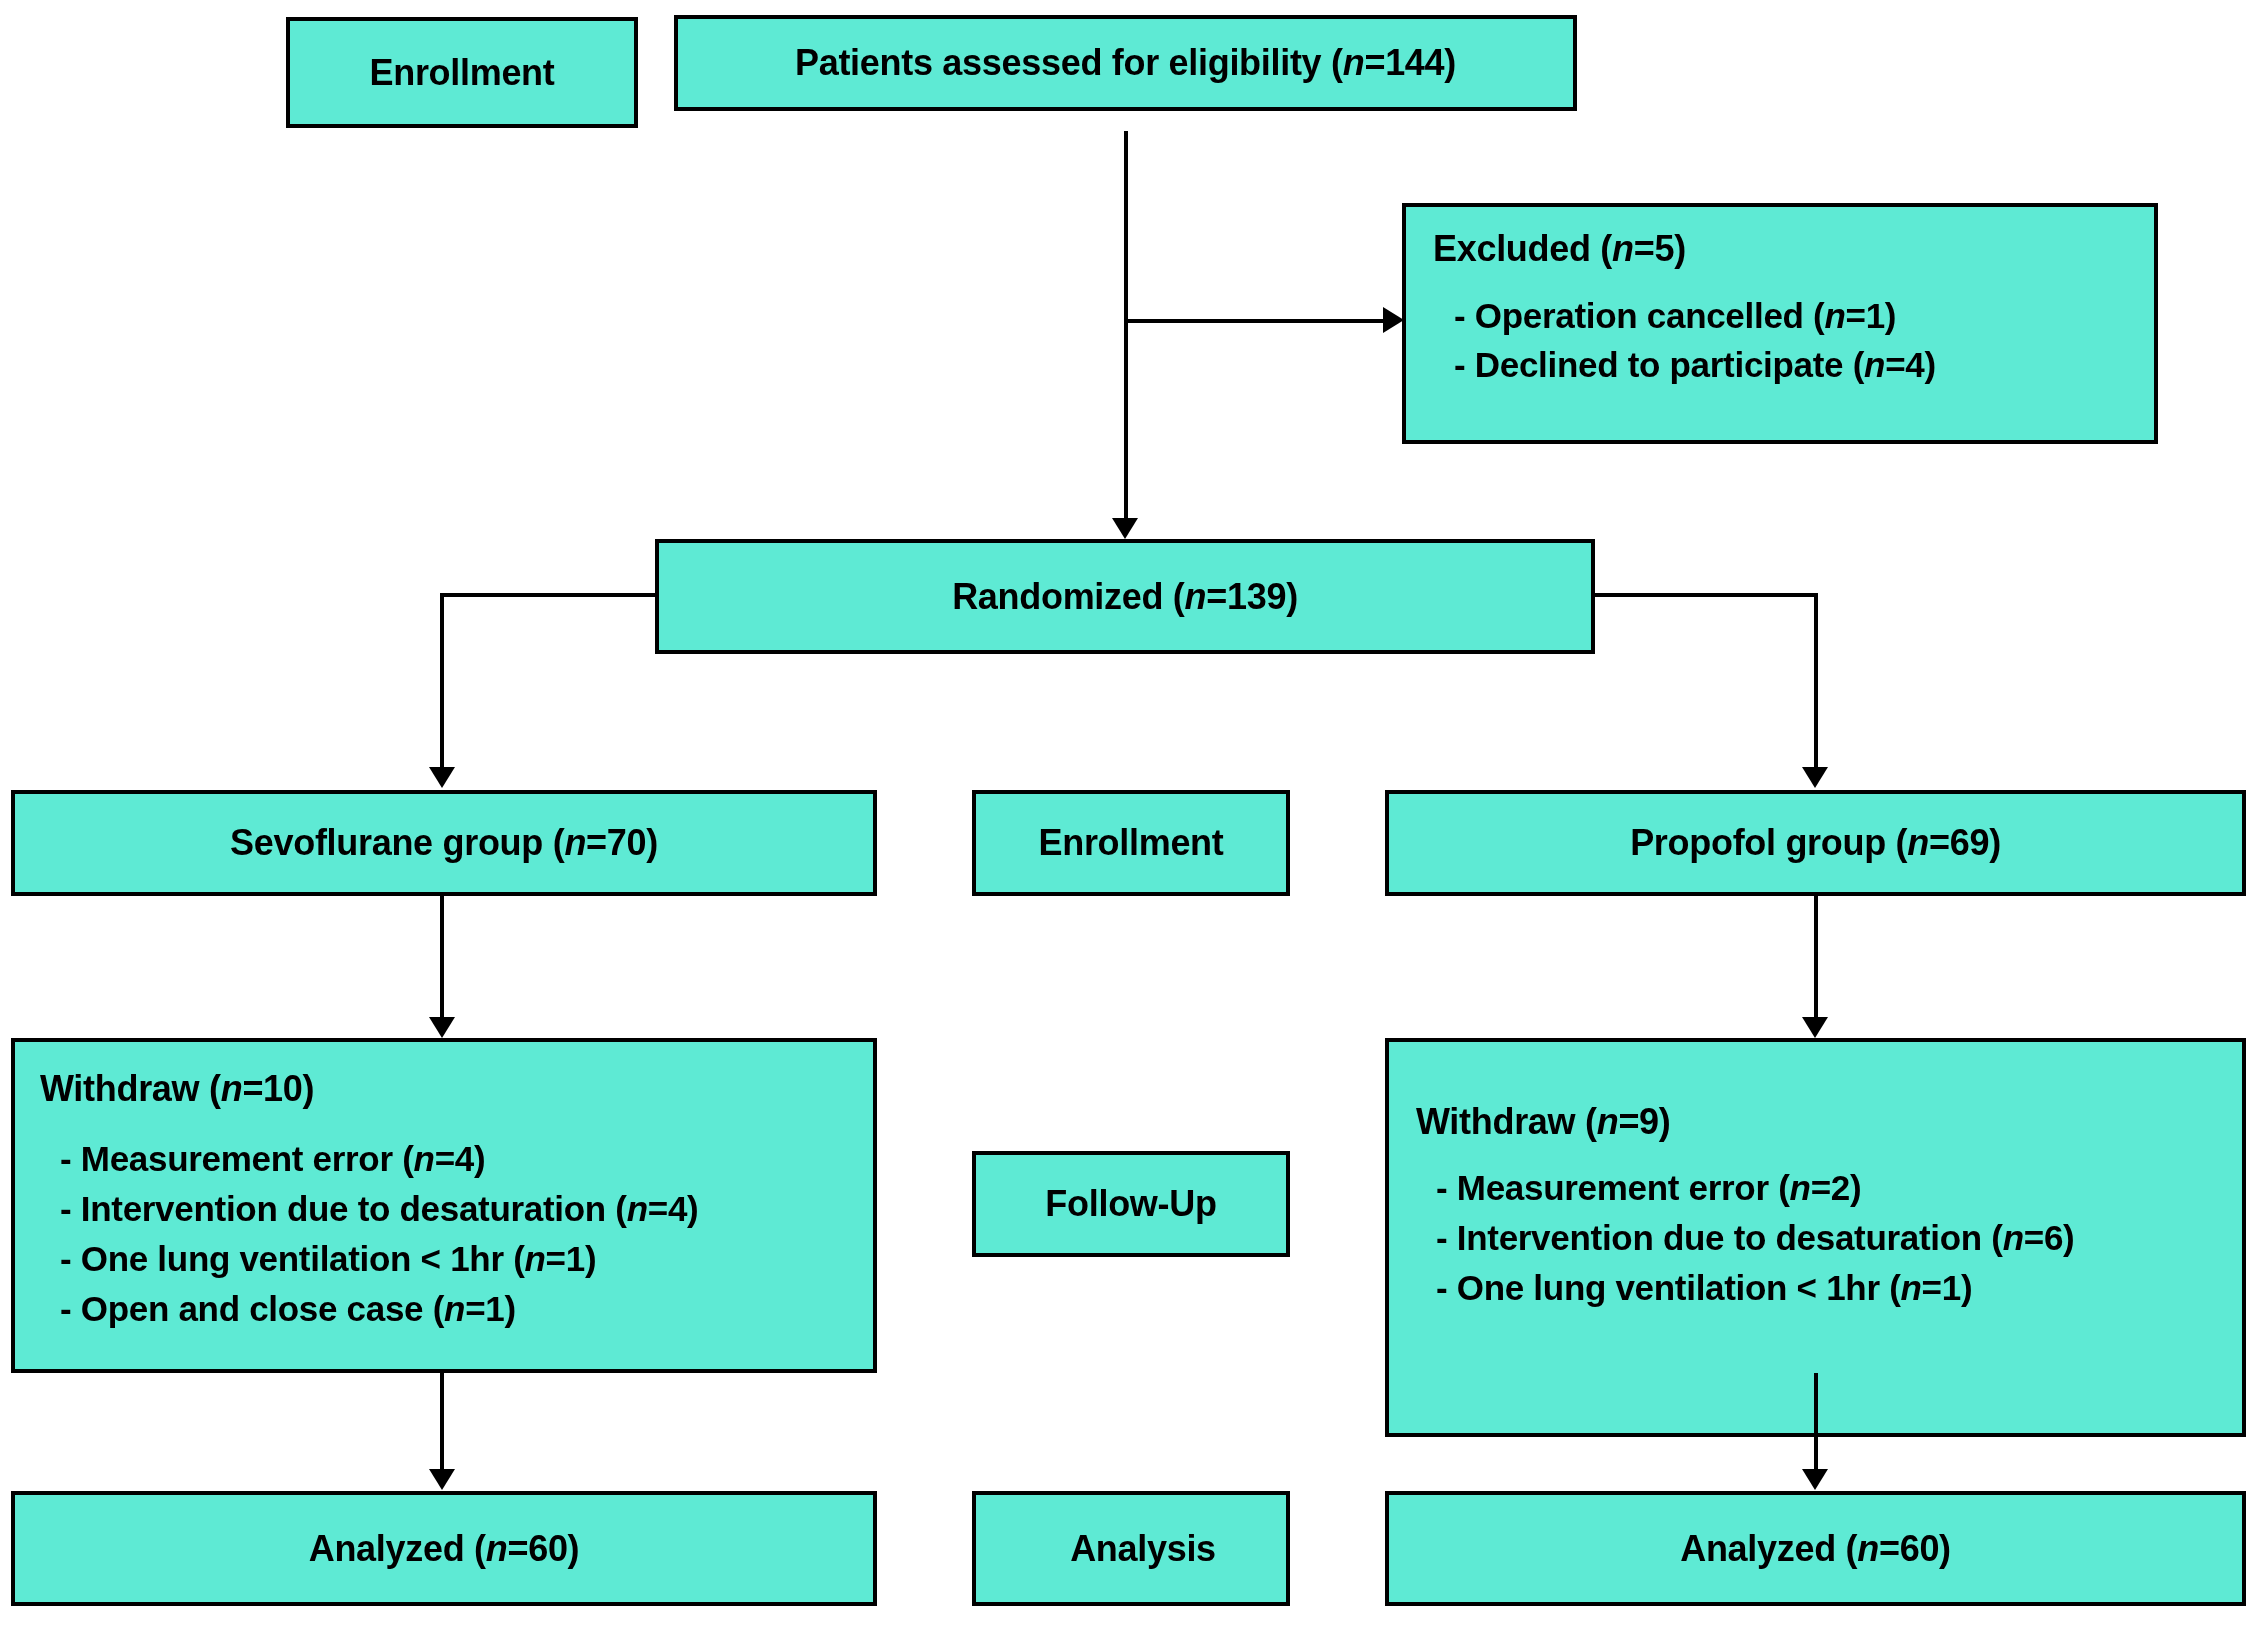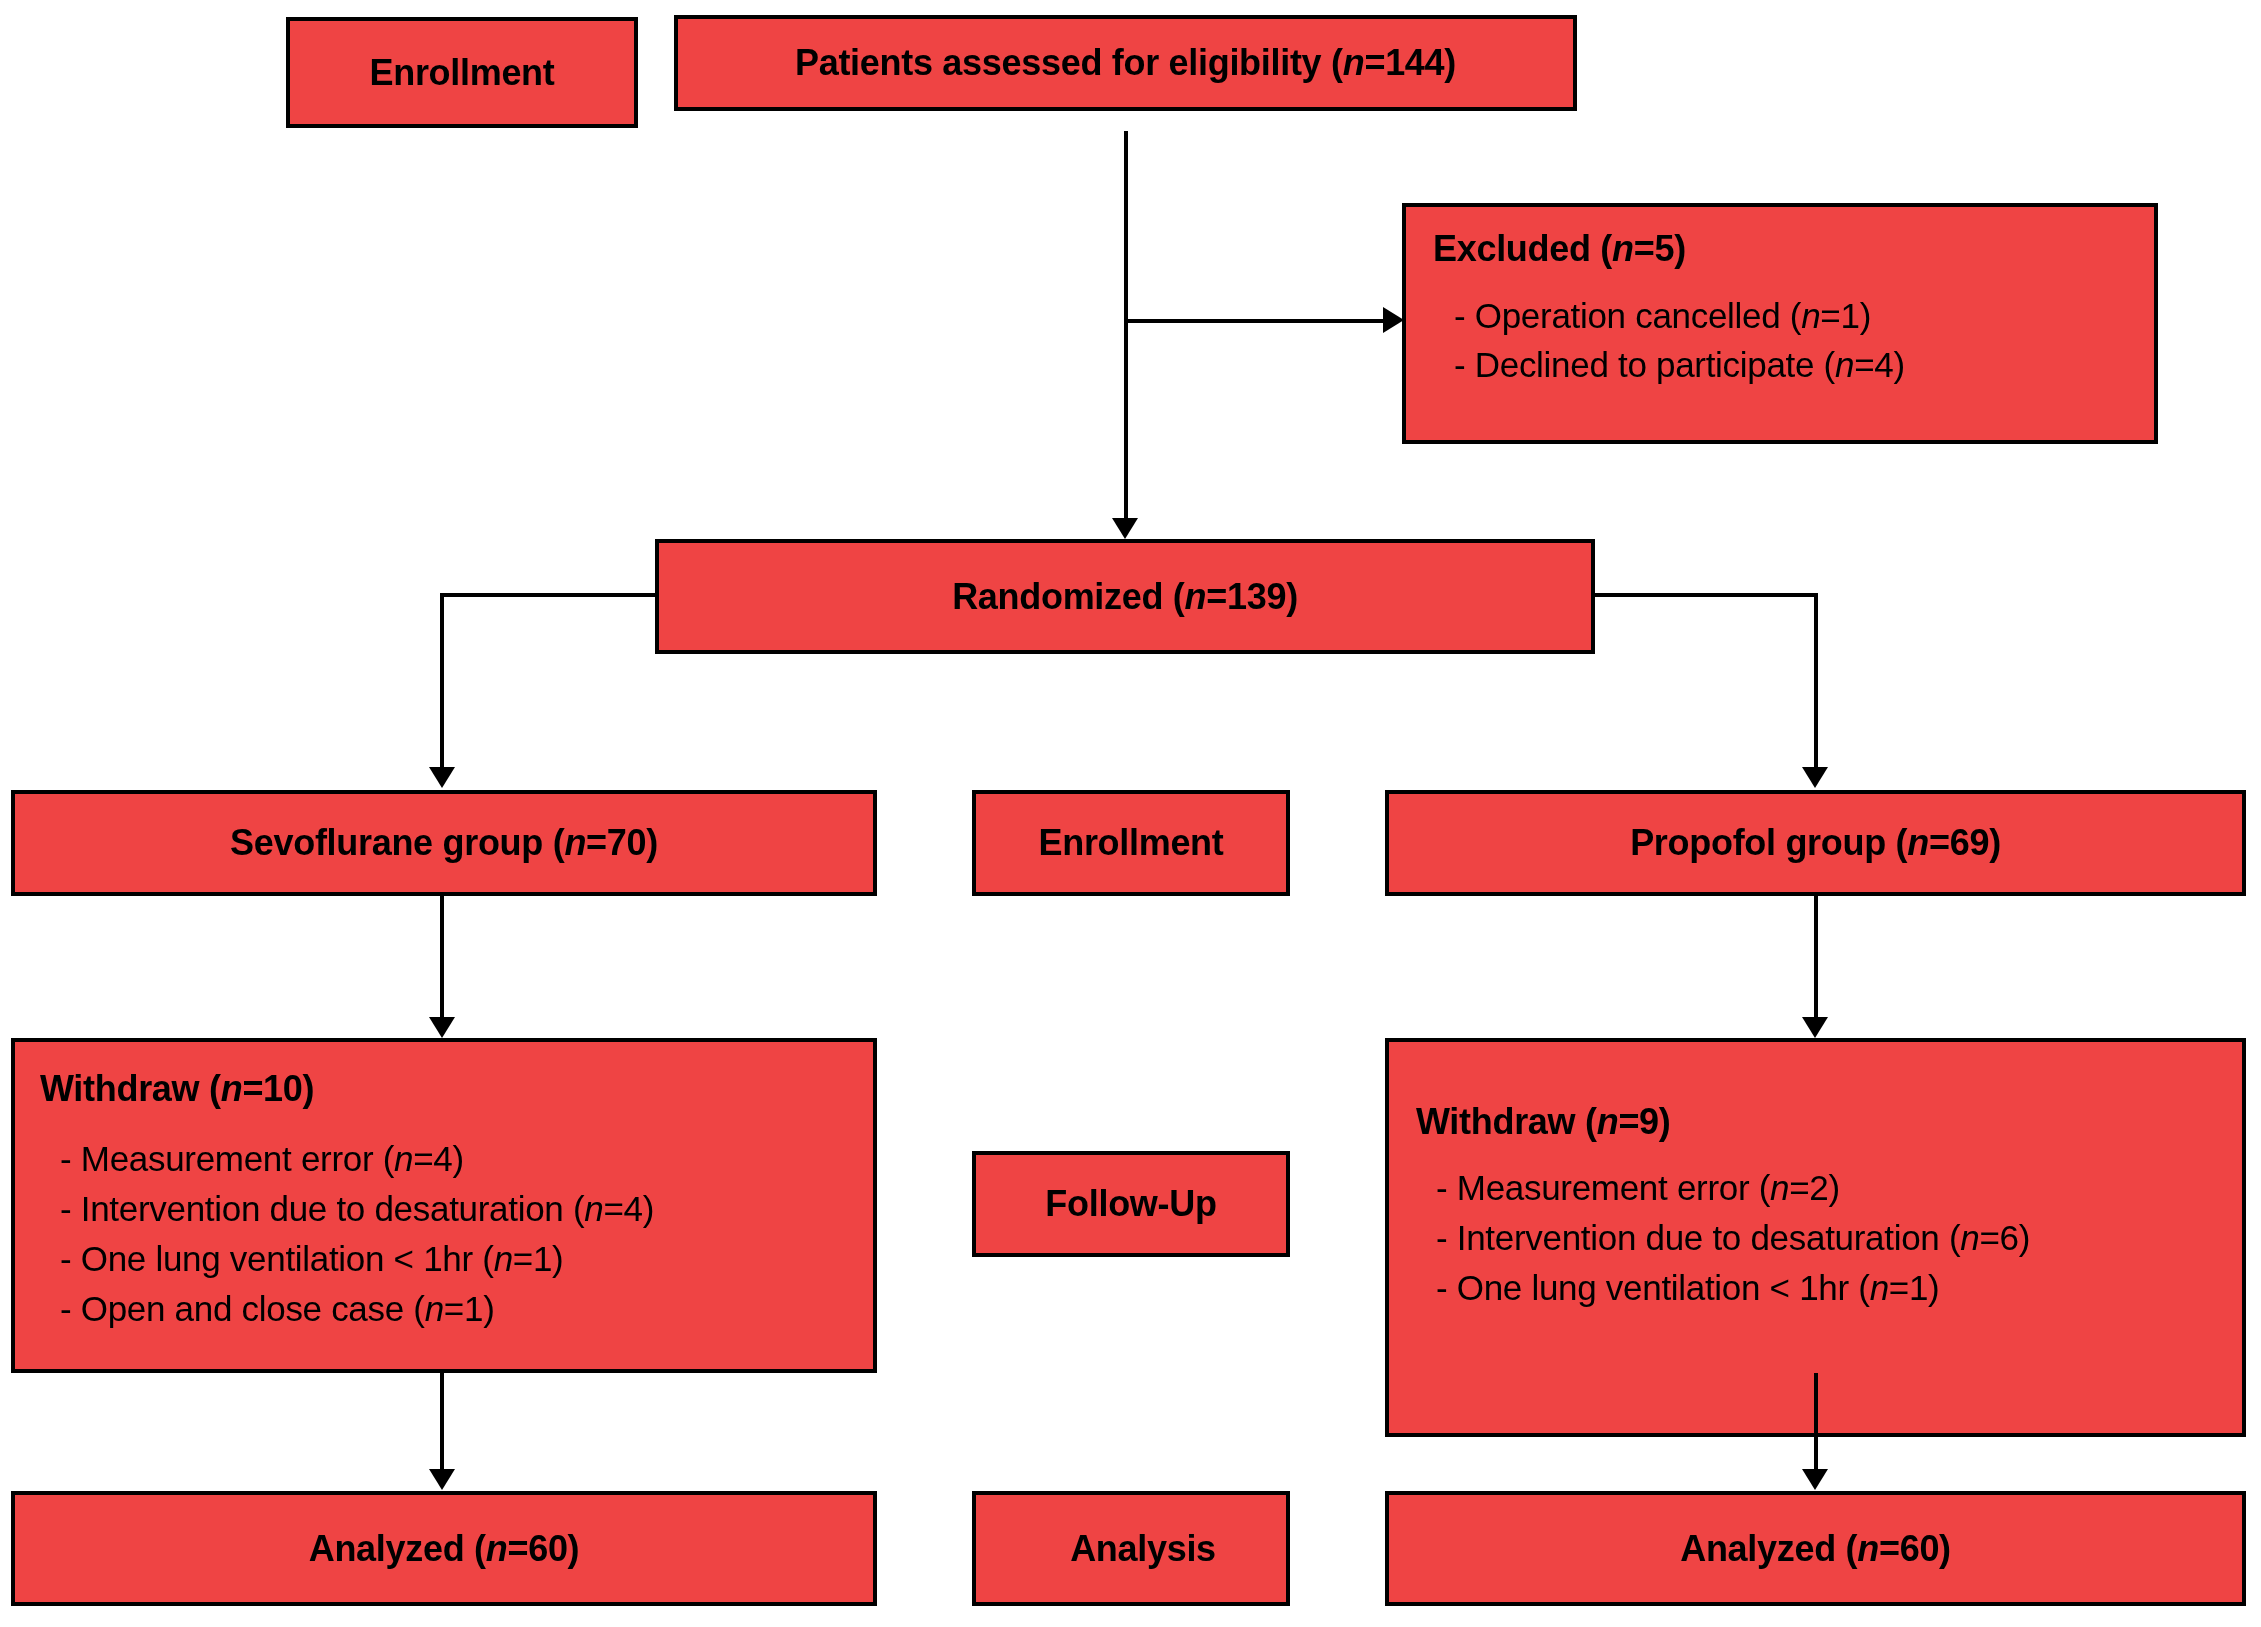--- a/index.html
+++ b/index.html
@@ -14,21 +14,21 @@
     height: 1627px;
     background: #ffffff;
     font-family: "Liberation Sans", sans-serif;
     color: #000000;
     overflow: hidden;
   }
   .box {
     position: absolute;
     box-sizing: border-box;
     border: 4.3px solid #000000;
-    background: #ef4444;
+    background: #5eead4;
     display: flex;
     align-items: center;
     justify-content: center;
   }
   .box.left-align {
     align-items: flex-start;
     justify-content: flex-start;
     flex-direction: column;
   }
   .centered-text {
@@ -47,21 +47,21 @@
   }
   .blk-title {
     font-size: 36px;
     font-weight: bold;
     letter-spacing: -0.3px;
     white-space: nowrap;
     margin: 0;
   }
   .blk-item {
     font-size: 35px;
-    font-weight: normal;
+    font-weight: bold;
     letter-spacing: -0.3px;
     white-space: nowrap;
     margin: 0;
   }
   .ital { font-style: italic; }
   .list {
     margin: 0;
     padding: 0;
     list-style: none;
   }

